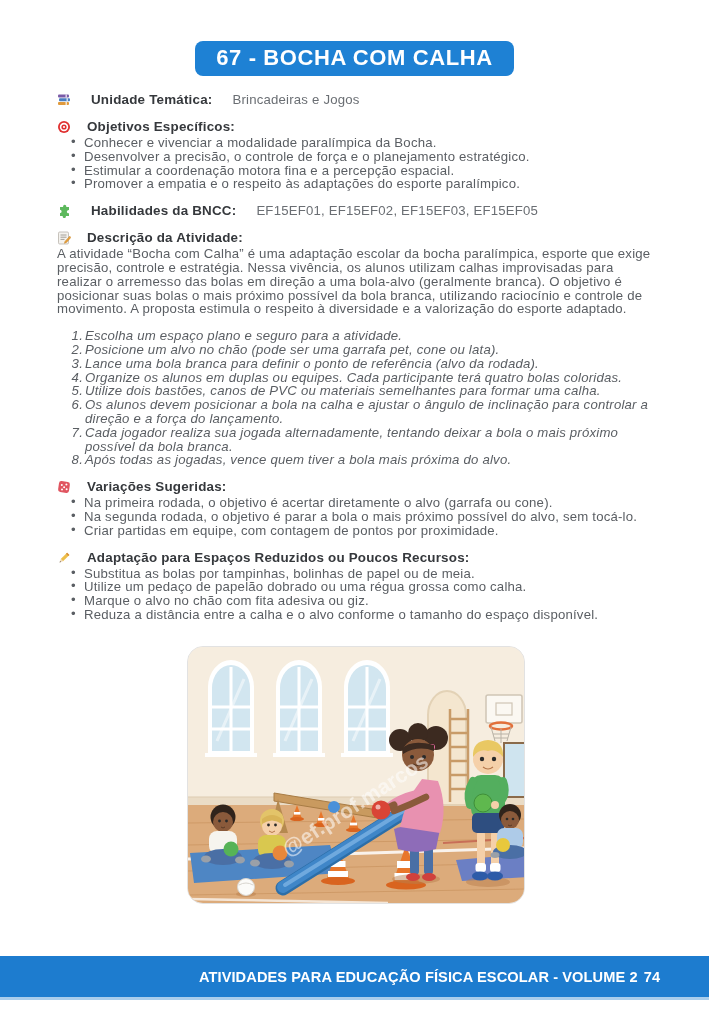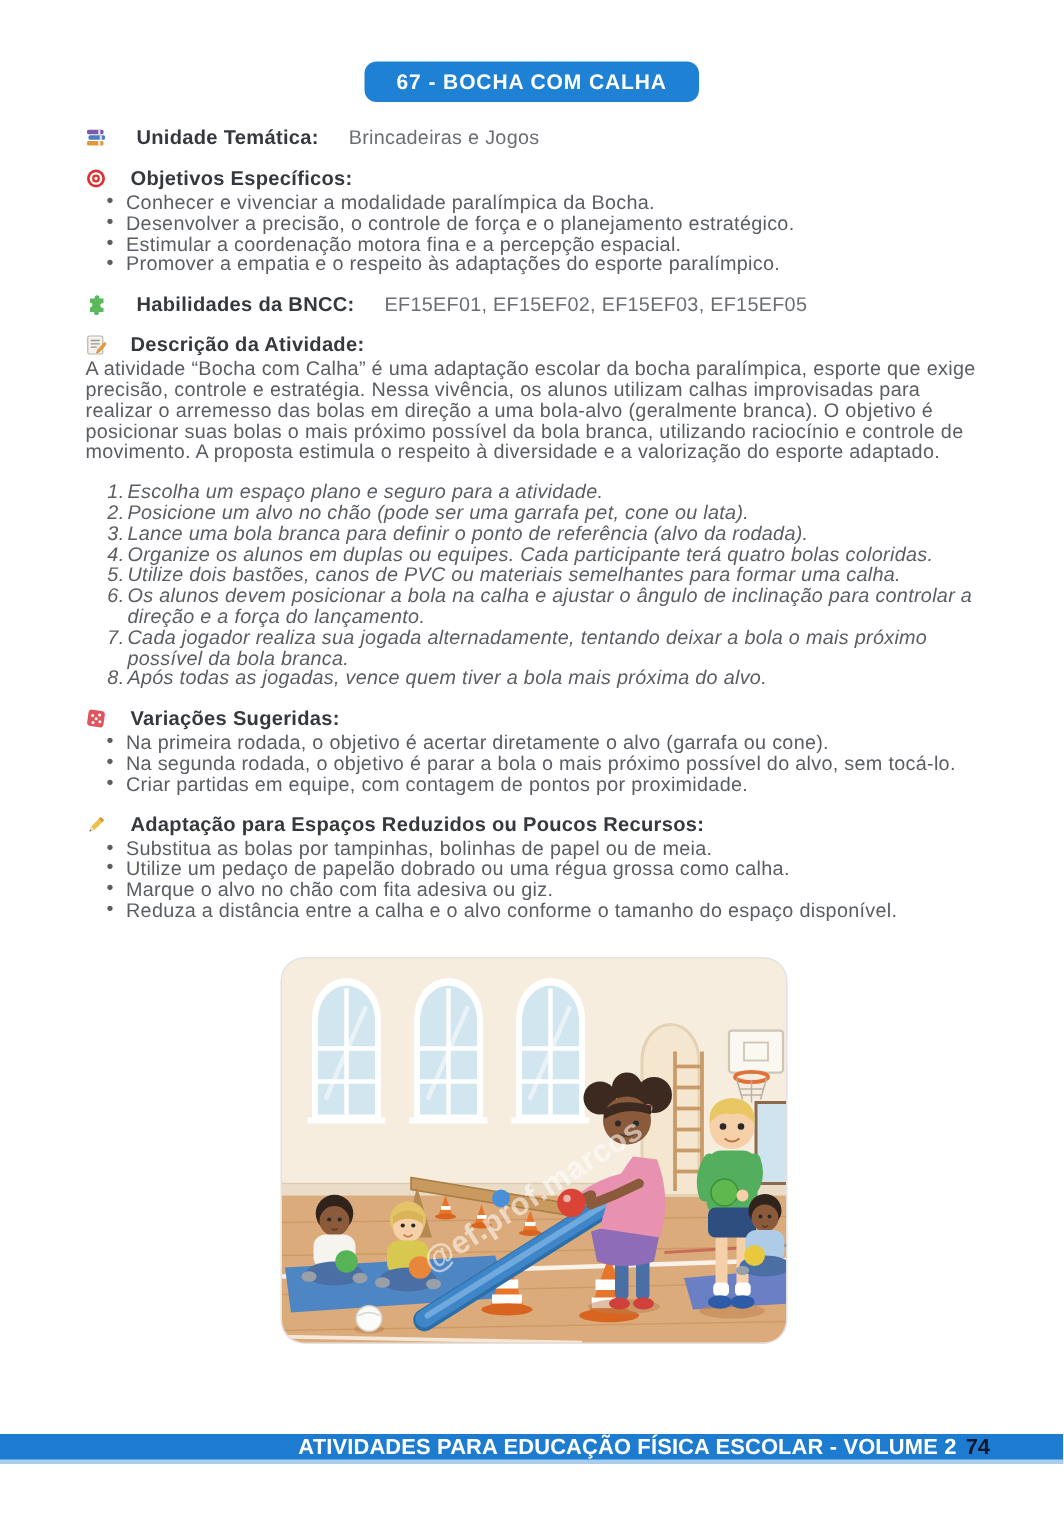--- a/index.html
+++ b/index.html
@@ -5,21 +5,21 @@
   * { margin:0; padding:0; box-sizing:border-box; }
   html,body { background:#ffffff; }
   body { font-family:"Liberation Sans", sans-serif; }
   .page {
     position:relative; width:709px; height:1024px; background:#ffffff;
     overflow:hidden; margin:0 auto;
   }
   
   .badge-row { padding-top:41px; display:flex; justify-content:center; }
   .badge {
-    background:#1e81d4; color:#ffffff; font-weight:bold; font-size:14px;
+    background:#1e81d4; color:#ffffff; font-weight:bold; font-size:22px;
     letter-spacing:0.6px; padding:6px 21px 7px; border-radius:8px; line-height:1;
   }
   
   .content { width:597px; margin:17px auto 0 57px; color:#5a5e63; font-size:13.2px; line-height:13.8px; letter-spacing:0.2px; }
   .section { margin-bottom:13px; }
   .sec-head { display:flex; align-items:center; gap:16px; margin-bottom:2px; }
   .sec-head .ttl, .inline-b { font-weight:bold; color:#35383c; font-size:13.4px; }
   .inline-line { display:flex; align-items:center; gap:20px; margin-bottom:13px; }
   .inline-v { color:#6a6e73; }
   .icon { width:14px; height:14px; flex:0 0 14px; display:inline-block; }
@@ -32,30 +32,30 @@
   ol.nlist li::before { content:counter(step) "."; position:absolute; left:0; width:26px; text-align:right; }
   
   .illus-wrap { display:flex; justify-content:center; margin-top:24px; }
   .illus {
     width:338px; height:258px; border-radius:16px; overflow:hidden;
     border:1px solid #e2e2e2; background:#f6eee2;
   }
   .illus svg { display:block; }
   
   .footer {
-    position:absolute; left:0; top:956px; width:709px; height:20px;
+    position:absolute; left:0; top:956px; width:709px; height:44px;
     background:#1d7ccf; border-bottom:3px solid #a9cdec;
   }
   .footer-title {
     position:absolute; top:50%; left:59%; transform:translate(-50%,-50%);
     color:#ffffff; font-weight:bold; font-size:14.6px; letter-spacing:0.1px; white-space:nowrap;
   }
   .footer-page {
     position:absolute; top:50%; right:49px; transform:translateY(-50%);
-    color:#0f172a; font-weight:bold; font-size:14.6px;
+    color:#ffffff; font-weight:bold; font-size:14.6px;
   }
 </style>
 </head>
 <body>
 
 <div class="page">
 
   <div class="badge-row">
     <div class="badge">67 - BOCHA COM CALHA</div>
   </div>

